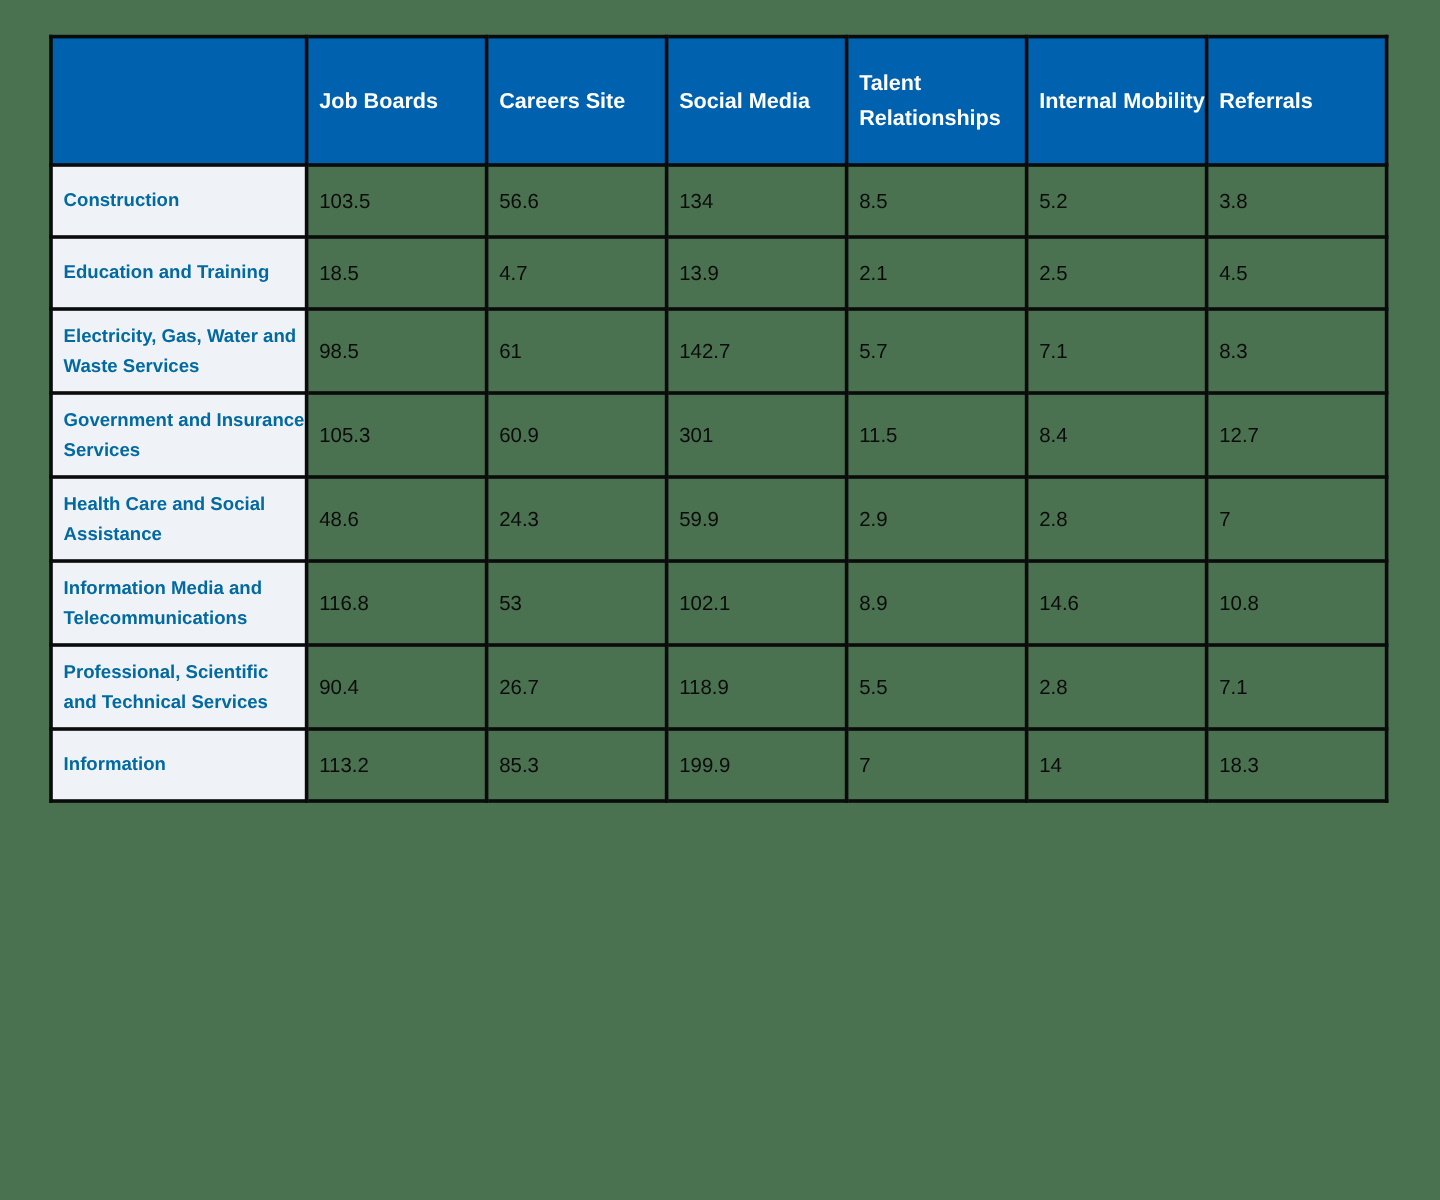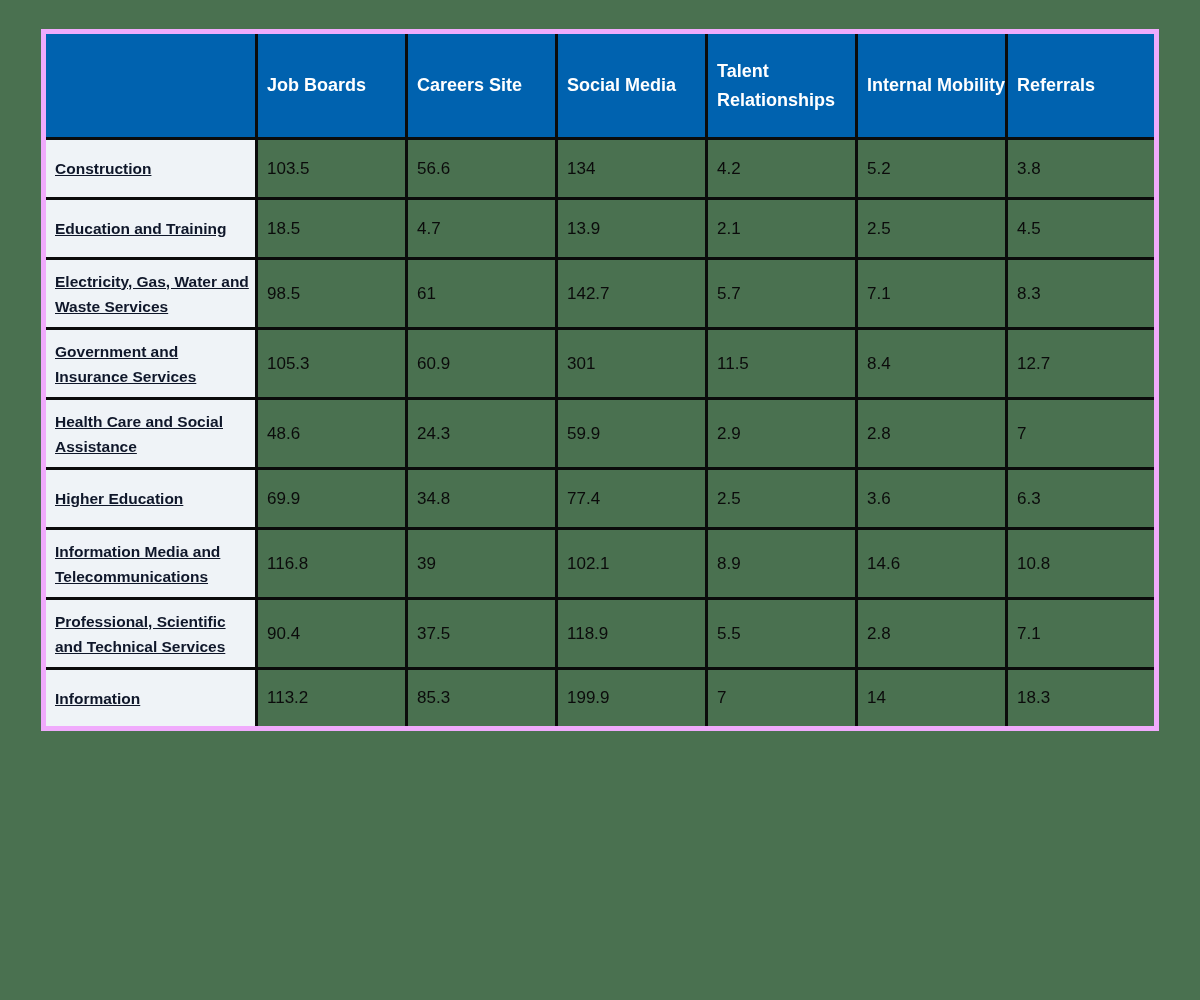--- a/index.html
+++ b/index.html
@@ -9,47 +9,46 @@
     font-family:"Liberation Sans", "DejaVu Sans", sans-serif;
     position:relative;
     overflow:hidden;
   }
   table.data {
     position:absolute;
     left:41px; top:29px;
     width:1038px;
     border-collapse:collapse;
     table-layout:fixed;
-    border:5px solid #f0abfc;
+    border:3px solid #f0abfc;
   }
   table.data col.c0 { width:213px; }
   table.data col.cn { width:150px; }
   table.data th, table.data td {
     border:3px solid #0b0b0b;
     text-align:left;
     vertical-align:middle;
     padding:0 0 0 9px;
     box-sizing:border-box;
   }
   table.data thead th {
     background:#0062af;
     color:#ffffff;
     font-weight:700;
     font-size:18px;
     line-height:29px;
     height:107px;
   }
   table.data tbody th {
     background:#eff3f7;
-    color:#0f172a;
+    color:#0369a1;
     font-weight:700;
     font-size:15.5px;
     line-height:25px;
     padding-left:9px;
-    text-decoration:underline;
   }
   table.data tbody td {
     background:#4a7150;
     color:#0b0b0b;
     font-size:17px;
     font-weight:400;
   }
   tr.r1 th, tr.r1 td { height:60px; }
   tr.r2 th, tr.r2 td { height:70px; }
 </style>
@@ -76,21 +75,21 @@
       <th>Internal Mobility</th>
       <th>Referrals</th>
     </tr>
   </thead>
   <tbody>
     <tr class="r1">
       <th>Construction</th>
       <td>103.5</td>
       <td>56.6</td>
       <td>134</td>
-      <td>4.2</td>
+      <td>8.5</td>
       <td>5.2</td>
       <td>3.8</td>
     </tr>
     <tr class="r1">
       <th>Education and Training</th>
       <td>18.5</td>
       <td>4.7</td>
       <td>13.9</td>
       <td>2.1</td>
       <td>2.5</td>
@@ -116,42 +115,33 @@
     </tr>
     <tr class="r2">
       <th>Health Care and Social Assistance</th>
       <td>48.6</td>
       <td>24.3</td>
       <td>59.9</td>
       <td>2.9</td>
       <td>2.8</td>
       <td>7</td>
     </tr>
-    <tr class="r1">
-      <th>Higher Education</th>
-      <td>69.9</td>
-      <td>34.8</td>
-      <td>77.4</td>
-      <td>2.5</td>
-      <td>3.6</td>
-      <td>6.3</td>
-    </tr>
     <tr class="r2">
       <th>Information Media and Telecommunications</th>
       <td>116.8</td>
-      <td>39</td>
+      <td>53</td>
       <td>102.1</td>
       <td>8.9</td>
       <td>14.6</td>
       <td>10.8</td>
     </tr>
     <tr class="r2">
       <th>Professional, Scientific and Technical Services</th>
       <td>90.4</td>
-      <td>37.5</td>
+      <td>26.7</td>
       <td>118.9</td>
       <td>5.5</td>
       <td>2.8</td>
       <td>7.1</td>
     </tr>
     <tr class="r1">
       <th>Information</th>
       <td>113.2</td>
       <td>85.3</td>
       <td>199.9</td>

